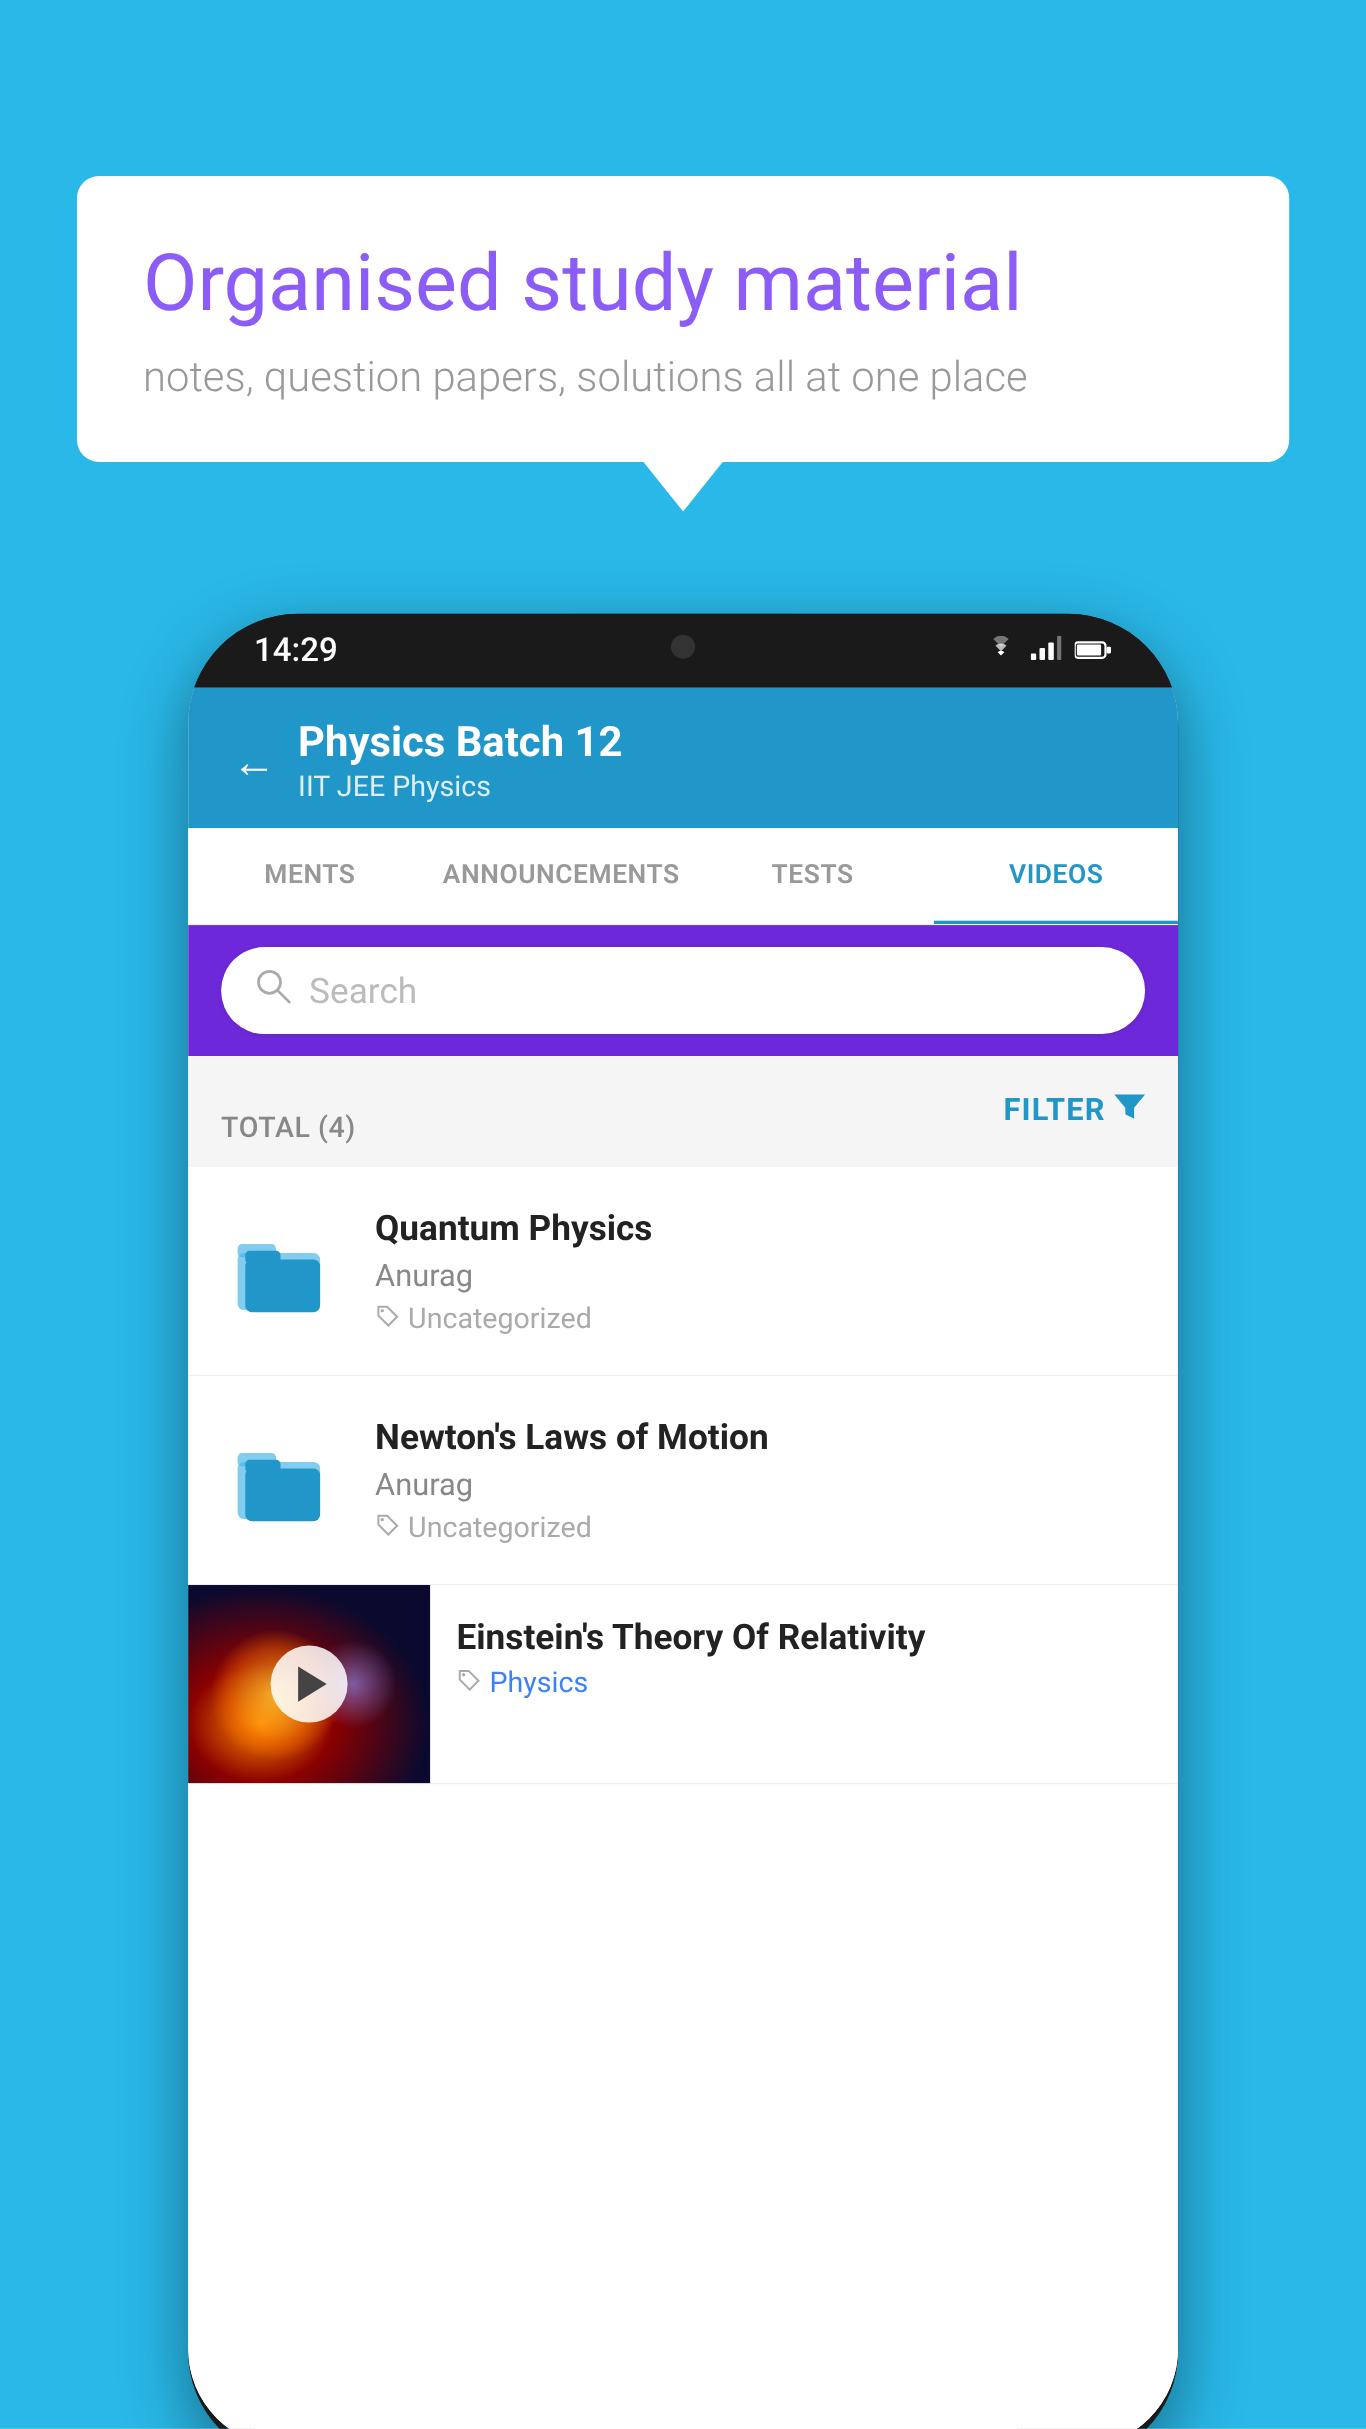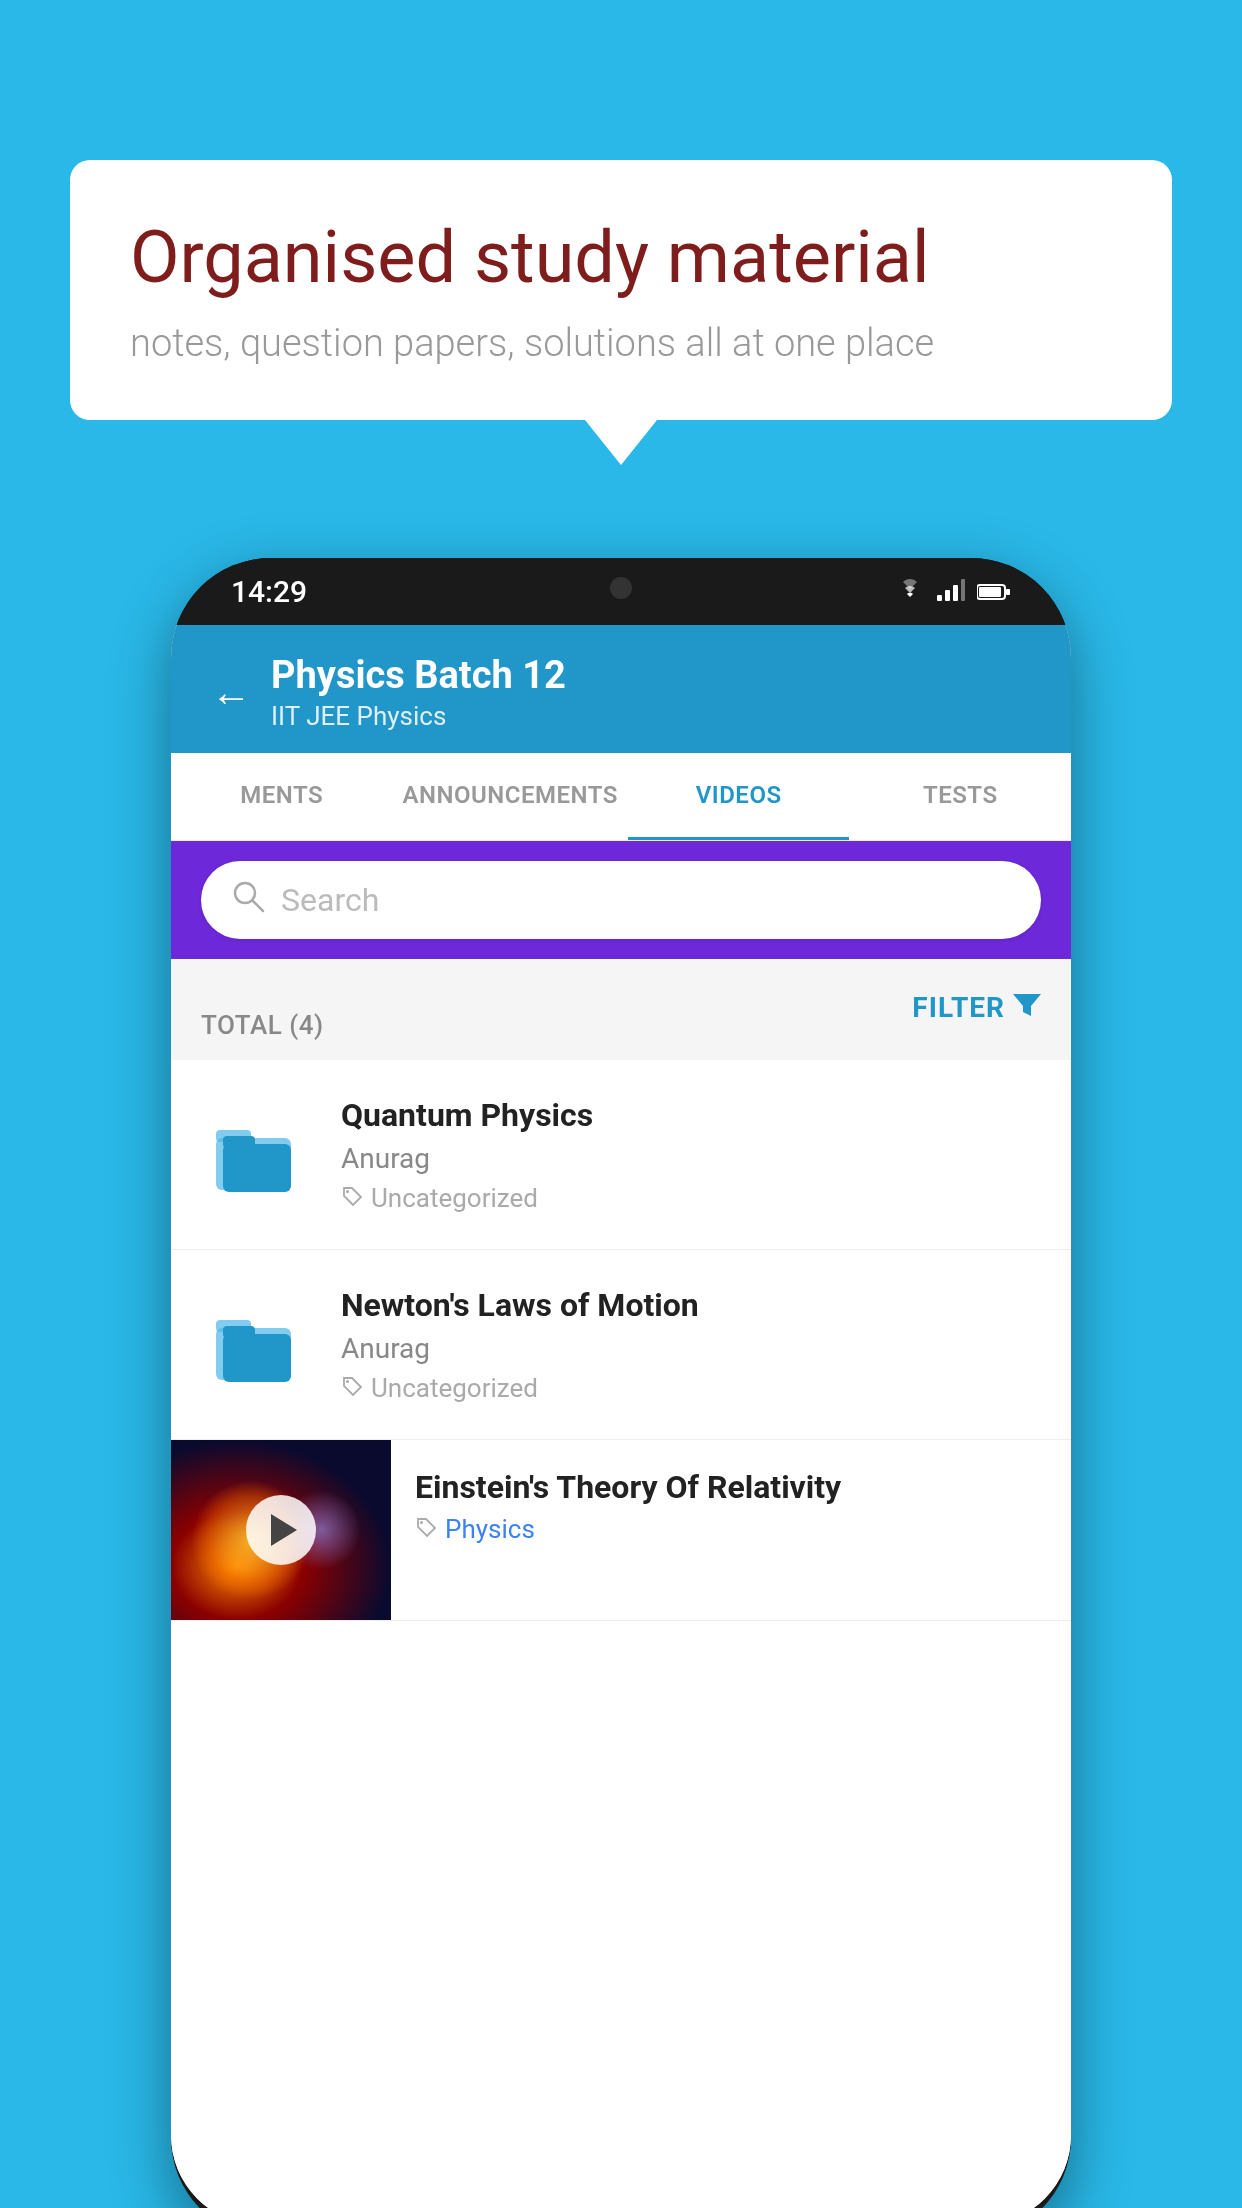--- a/index.html
+++ b/index.html
@@ -36,21 +36,21 @@
       left: 50%;
       transform: translateX(-50%);
       width: 0;
       height: 0;
       border-left: 40px solid transparent;
       border-right: 40px solid transparent;
       border-top: 50px solid white;
     }
 
     .speech-bubble h1 {
-      color: #7f1d1d;
+      color: #8b5cf6;
       font-size: 72px;
       font-weight: 400;
       line-height: 1.2;
       margin-bottom: 20px;
     }
 
     .speech-bubble p {
       color: #999;
       font-size: 38px;
       font-weight: 300;
@@ -456,22 +456,22 @@
       <span class="back-arrow">←</span>
       <div class="header-title-area">
         <div class="header-title">Physics Batch 12</div>
         <div class="header-subtitle">IIT JEE   Physics</div>
       </div>
     </div>
 
     <div class="tabs-bar">
       <div class="tab-item">MENTS</div>
       <div class="tab-item">ANNOUNCEMENTS</div>
+      <div class="tab-item">TESTS</div>
       <div class="tab-item active">VIDEOS</div>
-      <div class="tab-item">TESTS</div>
     </div>
 
     <div class="search-bar-wrapper">
       <div class="search-bar">
         <span class="search-icon-svg">
           <svg width="34" height="34" viewBox="0 0 34 34" fill="none">
             <circle cx="14" cy="14" r="10" stroke="#aaa" stroke-width="2.5" fill="none"></circle>
             <line x1="22" y1="22" x2="32" y2="32" stroke="#aaa" stroke-width="2.5" stroke-linecap="round"></line>
           </svg>
         </span>

